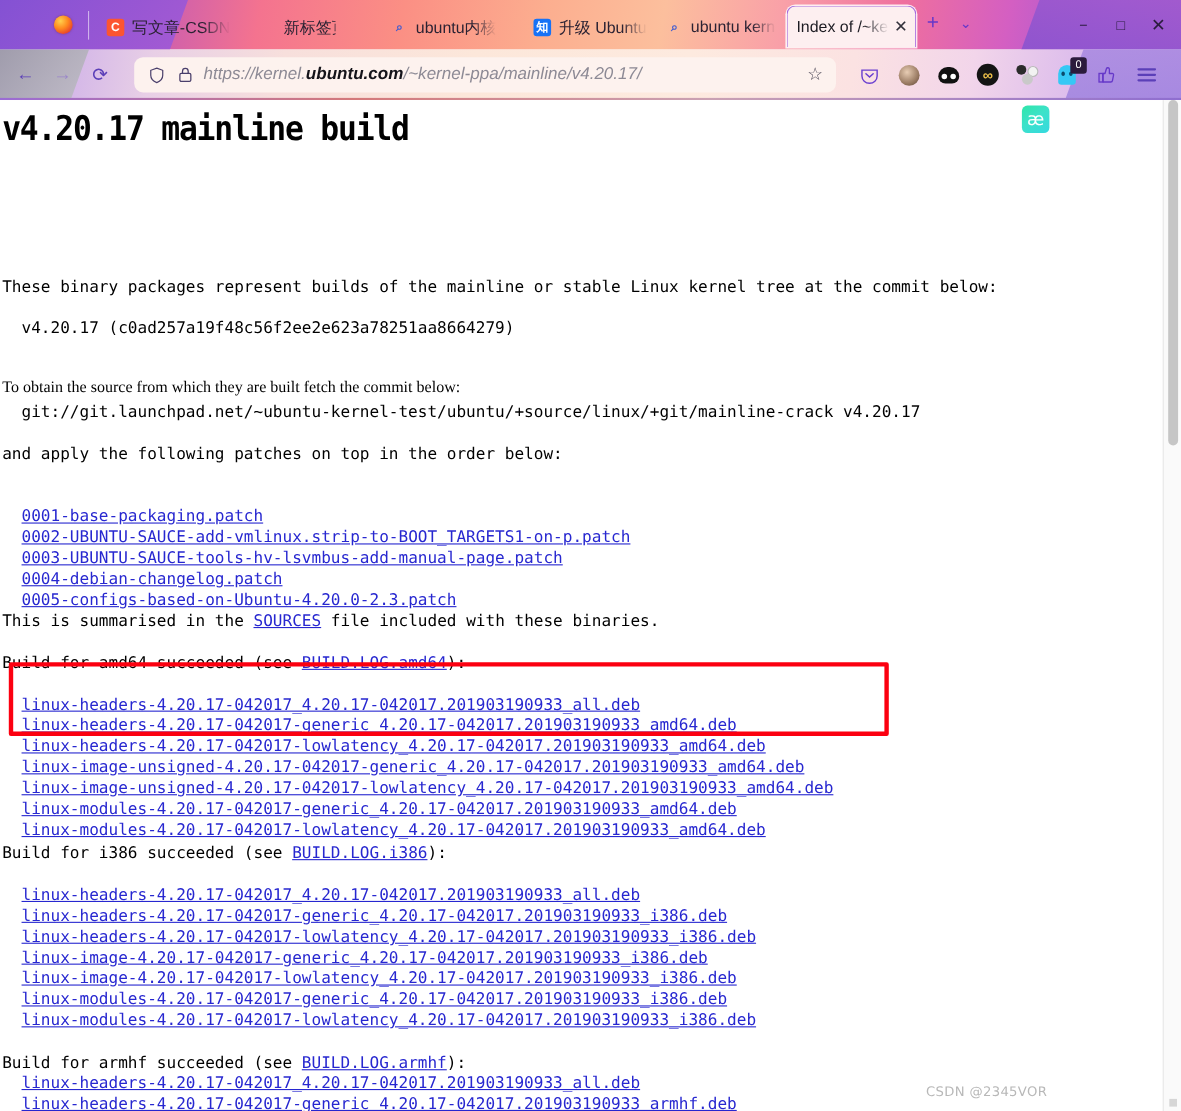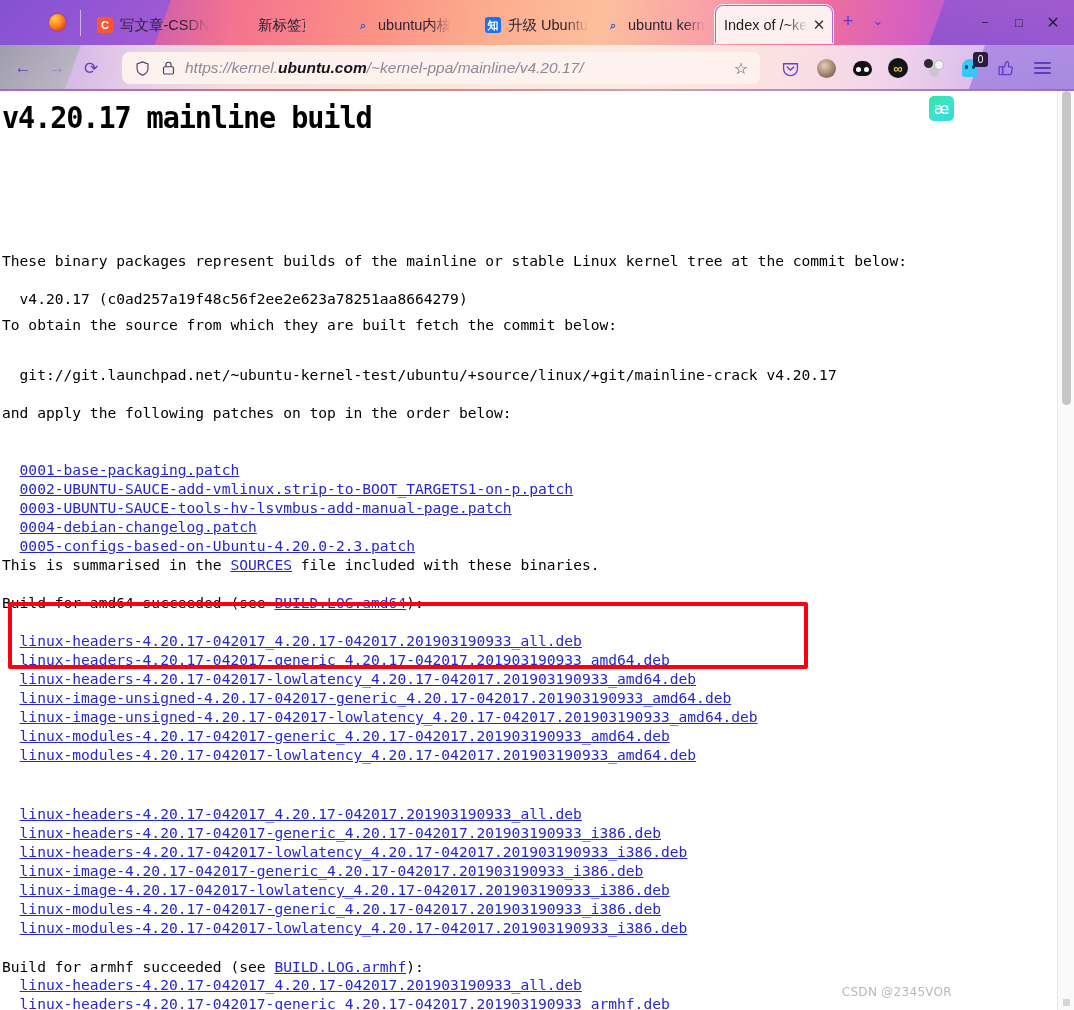--- a/index.html
+++ b/index.html
@@ -527,21 +527,21 @@
 
   <div class="viewport">
     <div class="page">
 
       <h1 class="page-title">v4.20.17 mainline build</h1>
 
       <div class="ae-badge">æ</div>
 
       <div class="mono block" style="top:160px;">These binary packages represent builds of the mainline or stable Linux kernel tree at the commit below:</div>
       <div class="mono block" style="top:198px;">  v4.20.17 (c0ad257a19f48c56f2ee2e623a78251aa8664279)</div>
-      <div class="mono block" style="top:224px;">To obtain the source from which they are built fetch the commit below:</div>
+      <div class="mono block" style="top:252px;font-family:Liberation Serif, serif;">To obtain the source from which they are built fetch the commit below:</div>
       <div class="mono block" style="top:274px;">  git://git.launchpad.net/~ubuntu-kernel-test/ubuntu/+source/linux/+git/mainline-crack v4.20.17</div>
       <div class="mono block" style="top:312px;">and apply the following patches on top in the order below:</div>
 
       <div class="mono block" style="top:350px;">
 <span>  </span><a class="lnk" href="#">0001-base-packaging.patch</a>
 <span>  </span><a class="lnk" href="#">0002-UBUNTU-SAUCE-add-vmlinux.strip-to-BOOT_TARGETS1-on-p.patch</a>
 <span>  </span><a class="lnk" href="#">0003-UBUNTU-SAUCE-tools-hv-lsvmbus-add-manual-page.patch</a>
 <span>  </span><a class="lnk" href="#">0004-debian-changelog.patch</a>
 <span>  </span><a class="lnk" href="#">0005-configs-based-on-Ubuntu-4.20.0-2.3.patch</a></div>
 
@@ -550,20 +550,21 @@
       <div class="mono block" style="top:502px;"><span>Build for amd64 succeeded (see </span><a class="lnk inline" href="#">BUILD.LOG.amd64</a><span>):</span></div>
       <div class="mono block" style="top:521px;">
 <span>  </span><a class="lnk" href="#">linux-headers-4.20.17-042017_4.20.17-042017.201903190933_all.deb</a>
 <span>  </span><a class="lnk" href="#">linux-headers-4.20.17-042017-generic_4.20.17-042017.201903190933_amd64.deb</a>
 <span>  </span><a class="lnk" href="#">linux-headers-4.20.17-042017-lowlatency_4.20.17-042017.201903190933_amd64.deb</a>
 <span>  </span><a class="lnk" href="#">linux-image-unsigned-4.20.17-042017-generic_4.20.17-042017.201903190933_amd64.deb</a>
 <span>  </span><a class="lnk" href="#">linux-image-unsigned-4.20.17-042017-lowlatency_4.20.17-042017.201903190933_amd64.deb</a>
 <span>  </span><a class="lnk" href="#">linux-modules-4.20.17-042017-generic_4.20.17-042017.201903190933_amd64.deb</a>
 <span>  </span><a class="lnk" href="#">linux-modules-4.20.17-042017-lowlatency_4.20.17-042017.201903190933_amd64.deb</a></div>
 
+      <div class="mono block" style="top:675px;"><span>Build for i386 succeeded (see </span><a class="lnk inline" href="#">BUILD.LOG.i386</a><span>):</span></div>
       <div class="mono block" style="top:694px;">
 <span>  </span><a class="lnk" href="#">linux-headers-4.20.17-042017_4.20.17-042017.201903190933_all.deb</a>
 <span>  </span><a class="lnk" href="#">linux-headers-4.20.17-042017-generic_4.20.17-042017.201903190933_i386.deb</a>
 <span>  </span><a class="lnk" href="#">linux-headers-4.20.17-042017-lowlatency_4.20.17-042017.201903190933_i386.deb</a>
 <span>  </span><a class="lnk" href="#">linux-image-4.20.17-042017-generic_4.20.17-042017.201903190933_i386.deb</a>
 <span>  </span><a class="lnk" href="#">linux-image-4.20.17-042017-lowlatency_4.20.17-042017.201903190933_i386.deb</a>
 <span>  </span><a class="lnk" href="#">linux-modules-4.20.17-042017-generic_4.20.17-042017.201903190933_i386.deb</a>
 <span>  </span><a class="lnk" href="#">linux-modules-4.20.17-042017-lowlatency_4.20.17-042017.201903190933_i386.deb</a></div>
 
       <div class="mono block" style="top:866px;"><span>Build for armhf succeeded (see </span><a class="lnk inline" href="#">BUILD.LOG.armhf</a><span>):</span></div>

